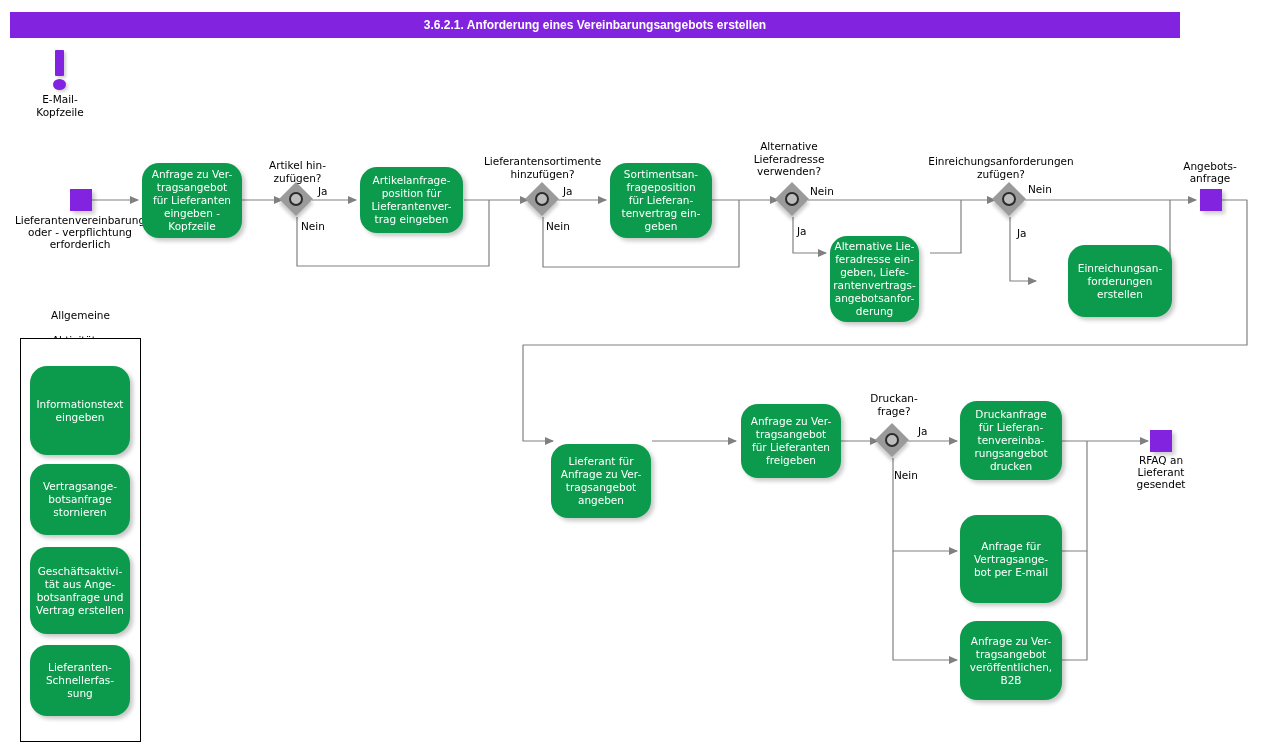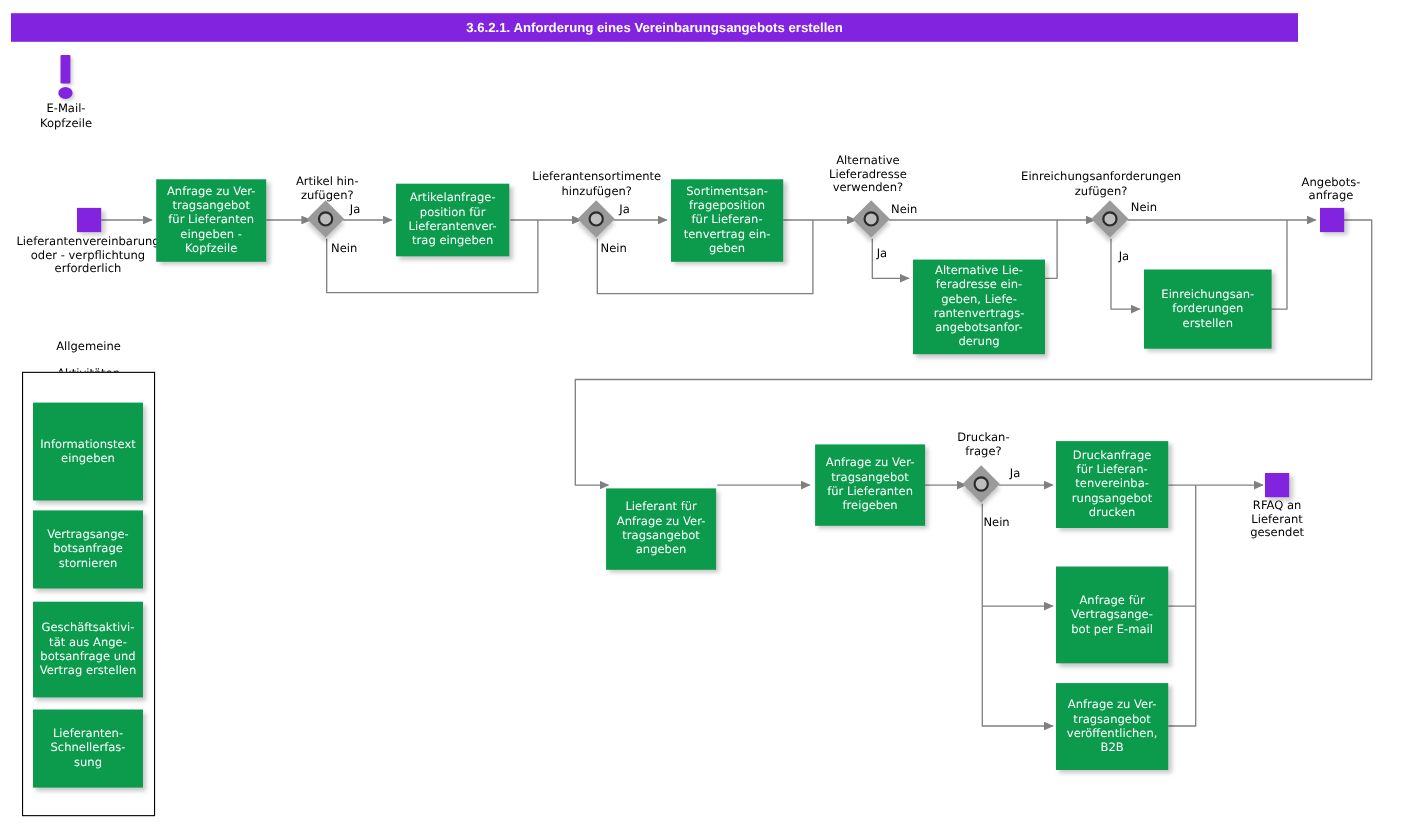--- a/index.html
+++ b/index.html
@@ -42,21 +42,21 @@
     top: 0;
     width: 1280px;
     height: 750px;
     pointer-events: none;
   }
 
   
   .act {
     position: absolute;
     background: #0C9B4D;
-    border-radius: 0;
+    border-radius: 17px;
     box-shadow: 3px 3px 4px rgba(0,0,0,0.22);
     color: #ffffff;
     display: flex;
     align-items: center;
     justify-content: center;
     text-align: center;
     font-size: 10.5px;
     line-height: 13px;
     font-family: "DejaVu Sans", sans-serif;
     box-sizing: border-box;
@@ -298,28 +298,28 @@
 position  für
 Lieferantenver-
 trag  eingeben</div>
 
 <div class="act" style="left:610px; top:163px; width:102px; height:75px;">Sortimentsan-
 frageposition
 für  Lieferan-
 tenvertrag  ein-
 geben</div>
 
-<div class="act" style="left:830px; top:236px; width:120px; height:86px;">Alternative  Lie-
+<div class="act" style="left:830px; top:236px; width:89px; height:86px;">Alternative  Lie-
 feradresse  ein-
 geben,  Liefe-
 rantenvertrags-
 angebotsanfor-
 derung</div>
 
-<div class="act" style="left:1040px; top:245px; width:116px; height:72px;">Einreichungsan-
+<div class="act" style="left:1068px; top:245px; width:104px; height:72px;">Einreichungsan-
 forderungen
 erstellen</div>
 
 <div class="dec" style="left:280px; top:183px;">
   <div class="dia"></div>
 </div>
 <div class="dec-label" style="left:240px; top:159px; width:115px;">Artikel hin-
 zufügen?</div>
 
 <div class="dec" style="left:526px; top:183px;">

